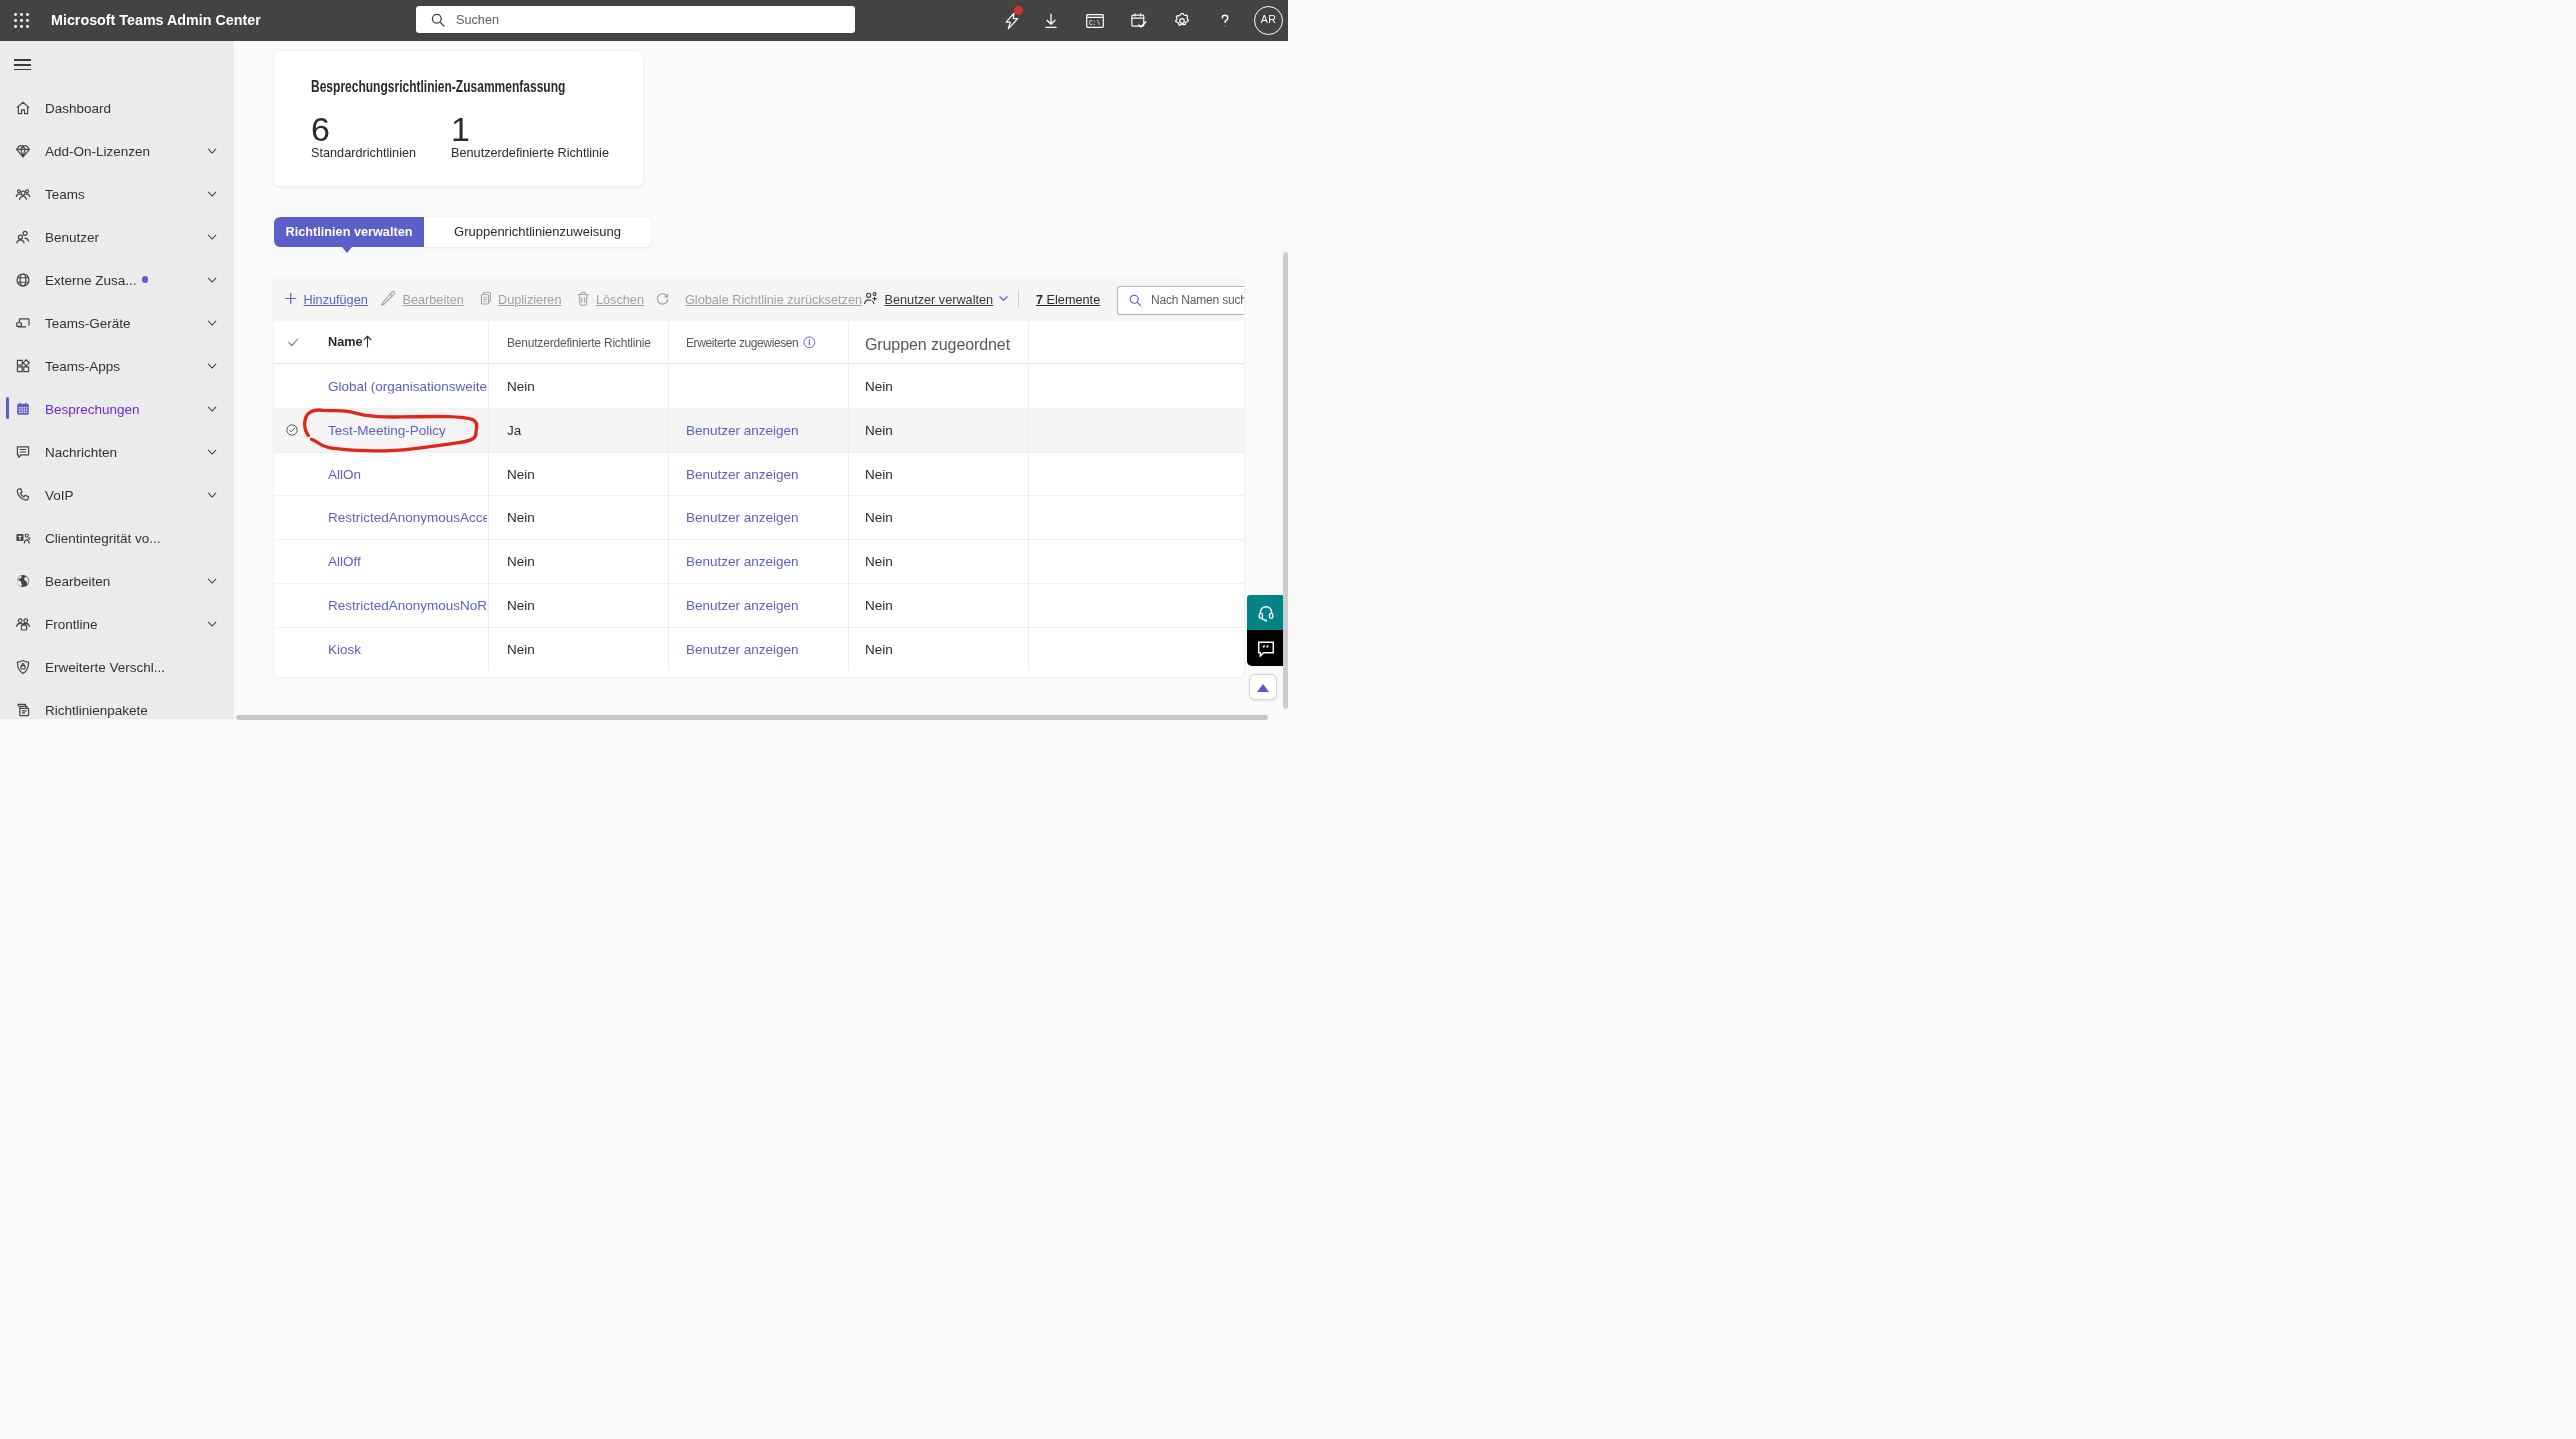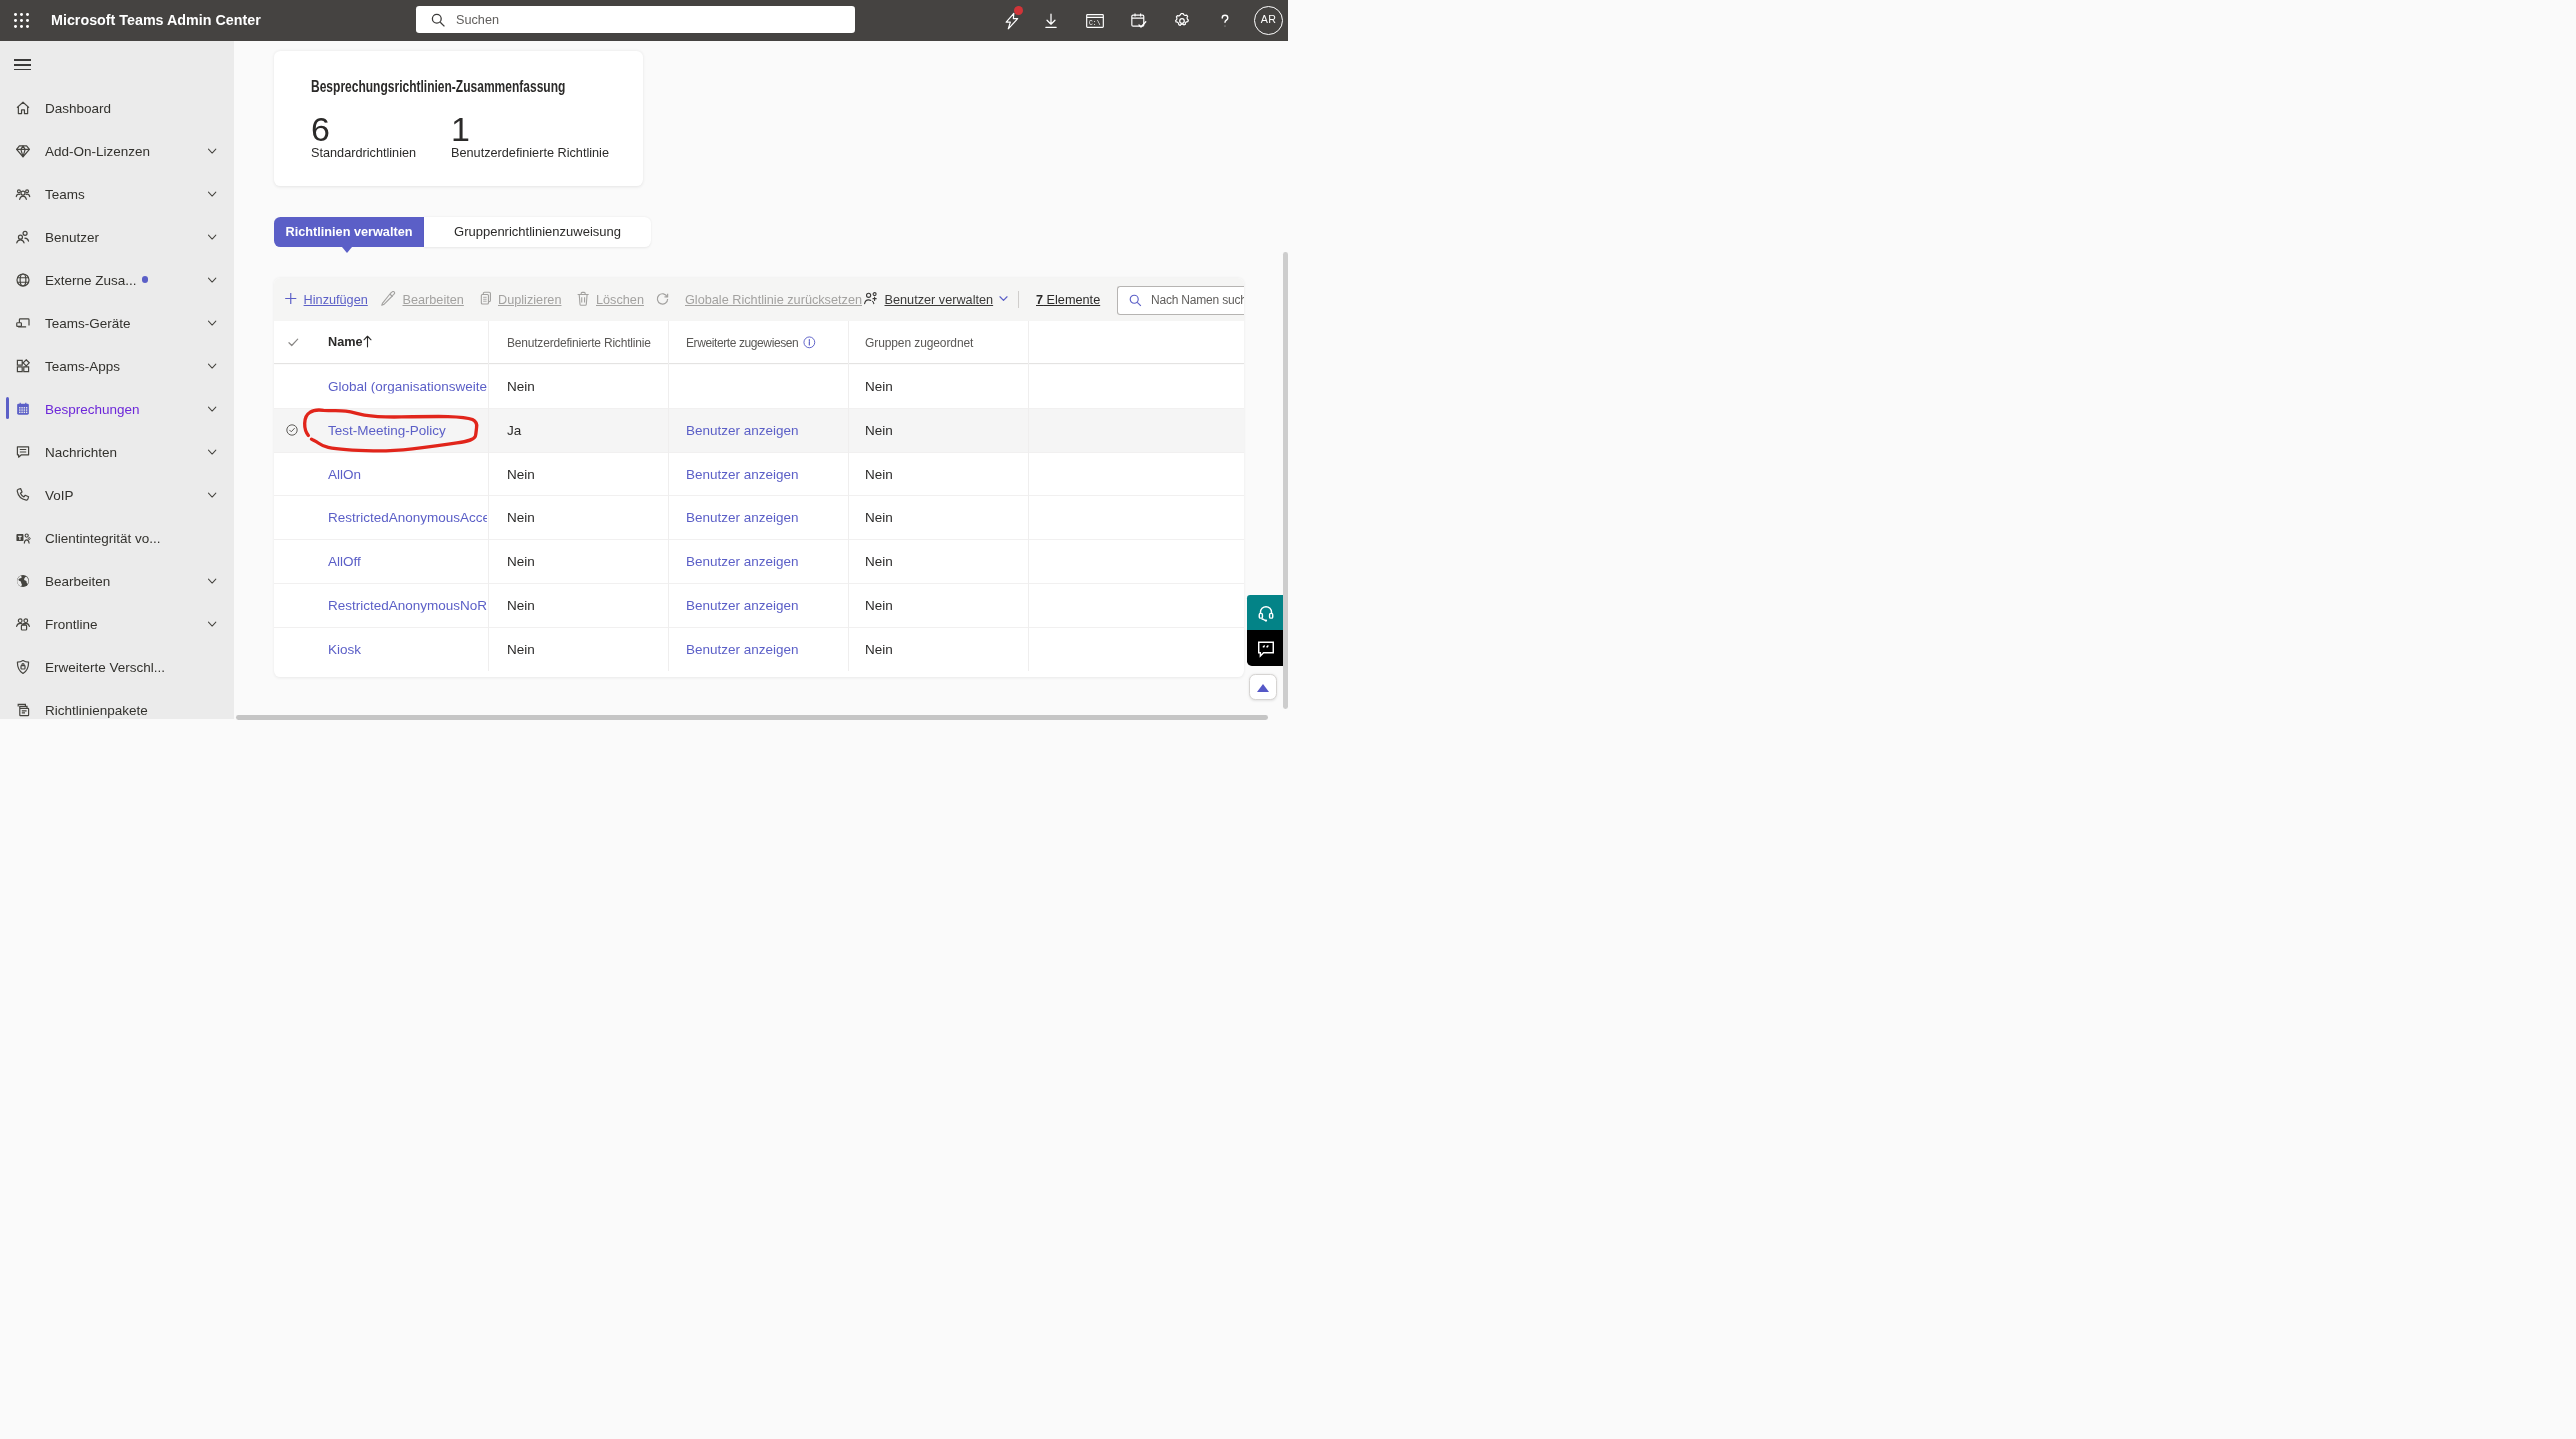--- a/index.html
+++ b/index.html
@@ -405,21 +405,21 @@
   <span style="position:absolute; left:54px; top:14.3px; font-size:12.7px; font-weight:700; color:#2b2a29">Name</span>
   <svg width="11" height="12.7" viewBox="0 0 14 16" style="position:absolute; left:88px; top:14.3px" stroke="#2b2a29" stroke-width="1.4" fill="none">
         <path d="M7 15V1.5M2.5 6 7 1.5 11.5 6" stroke-linecap="round" stroke-linejoin="round"></path>
       </svg>
   <span style="position:absolute; left:233px; top:15px; font-size:12px; letter-spacing:-0.2px; color:#5a5856">Benutzerdefinierte Richtlinie</span>
   <span style="position:absolute; left:412px; top:15px; font-size:12px; letter-spacing:-0.4px; color:#5a5856">Erweiterte zugewiesen</span>
   <svg width="12.7" height="12.7" viewBox="0 0 16 16" style="position:absolute; left:529px; top:15px" stroke="#5b5fc7" stroke-width="1.2" fill="none">
         <circle cx="8" cy="8" r="6.8"></circle>
         <path d="M8 7.2v4M8 4.6v1" stroke-width="1.5" stroke-linecap="round"></path>
       </svg>
-  <span style="position:absolute; left:591px; top:15px; font-size:12px; letter-spacing:-0.1px; color:#5a5856">Gruppen zugeordnet</span>
+  <span style="position:absolute; left:591px; top:15px; font-size:16px; letter-spacing:-0.1px; color:#5a5856">Gruppen zugeordnet</span>
     </div>
   <div id="rows">
       <div class="row" style="top:86px">
         <span class="cell link namecell">Global (organisationsweiter S</span>
         <span class="cell c2">Nein</span>
         <span class="cell c4">Nein</span>
       </div>
       <div class="row sel" style="top:130px">
         <svg width="12" height="12" viewBox="0 0 19 19" style="position:absolute; left:12px; top:16px" stroke="#55534f" stroke-width="1.5" fill="none">
           <circle cx="9.5" cy="9.5" r="8.2"></circle>

